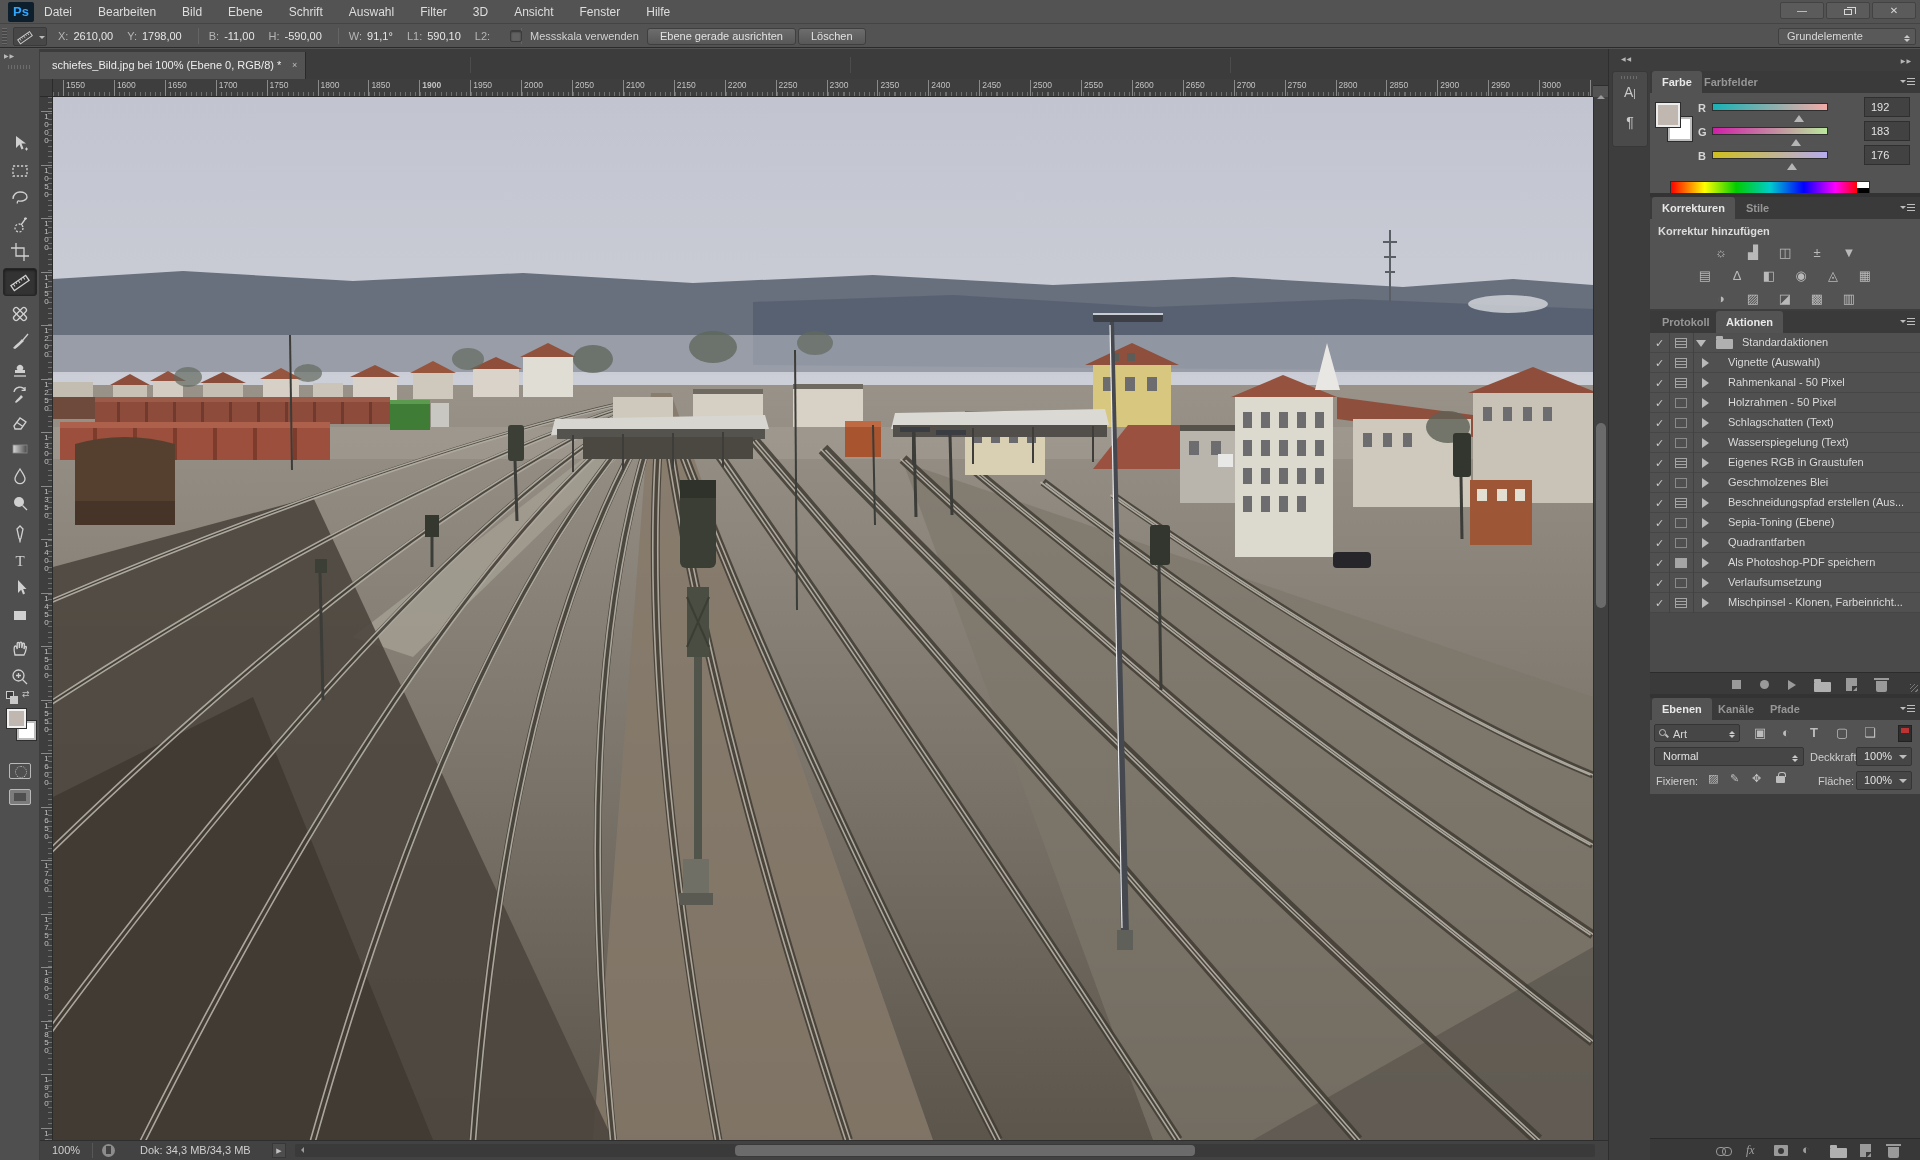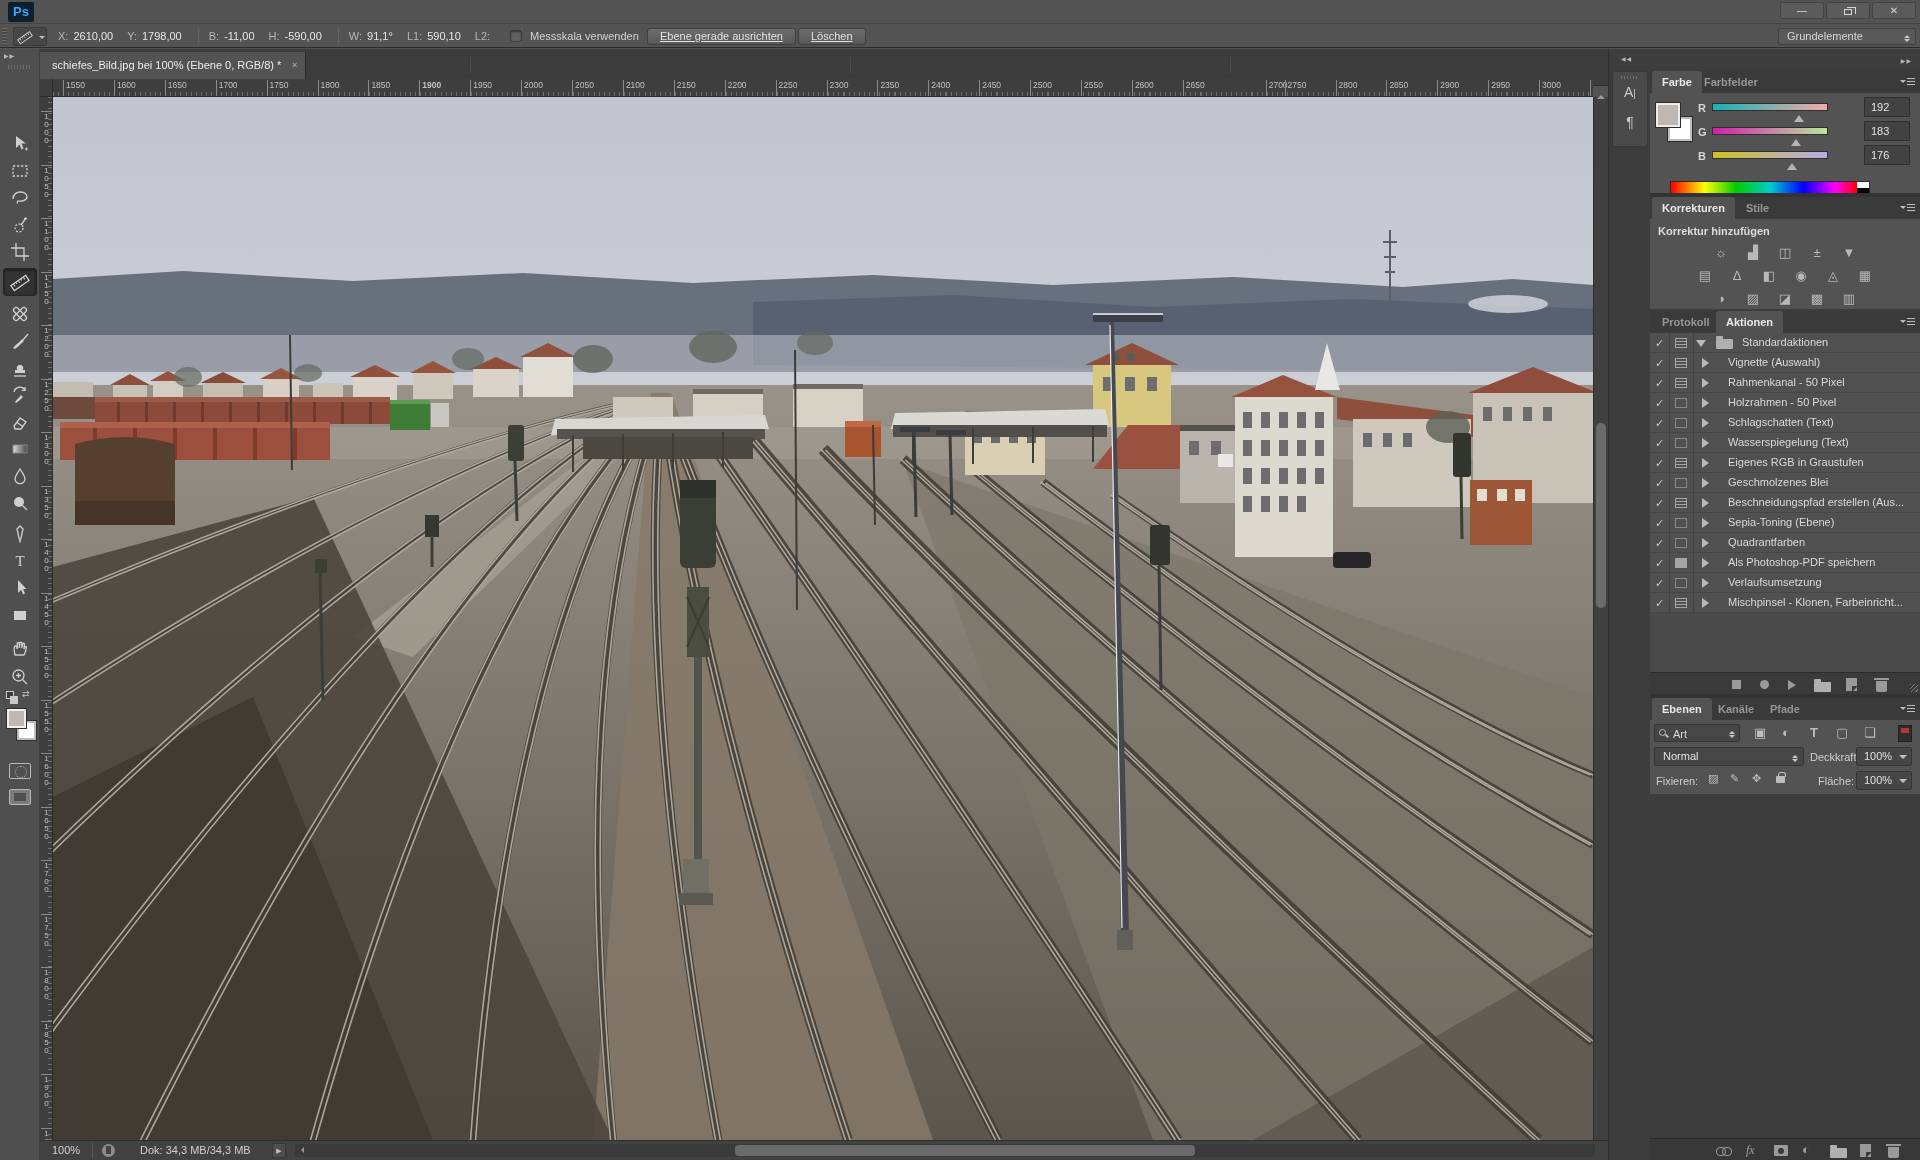--- a/index.html
+++ b/index.html
@@ -26,21 +26,21 @@
   #opt-tool svg{position:absolute;left:2px;top:1px;}
   #opt-tool .dd{position:absolute;right:1px;top:8px;width:0;height:0;border:3px solid transparent;border-top-color:#bbb;}
   #opt-fields{left:58px;top:0;height:22px;display:flex;align-items:center;}
   .opt-field{display:flex;align-items:center;margin-right:14px;}
   .opt-field .lab{color:#b5b5b5;margin-right:5px;}
   .opt-field .val{color:#e6e6e6;min-width:10px;}
   .opt-sep{width:1px;height:16px;background:#3e3e3e;border-right:1px solid #646464;margin:0 10px 0 2px;}
   #opt-check{left:510px;top:5px;width:12px;height:12px;background:#616161;border:1px solid #3c3c3c;border-radius:2px;box-shadow:inset 0 1px 2px rgba(0,0,0,.5);}
   #opt-checklabel{left:530px;top:5px;font-size:11px;color:#d2d2d2;}
   .opt-btn{top:3px;height:17px;background:linear-gradient(#6d6d6d,#575757);border:1px solid #3f3f3f;border-radius:3px;
-    color:#e3e3e3;font-size:11px;text-align:center;line-height:15px;padding:0 12px;text-decoration:underline;}
+    color:#e3e3e3;font-size:11px;text-align:center;line-height:15px;padding:0 12px;}
   #btn-straighten{left:647px;}
   #btn-clear{left:798px;}
   #workspace-dd{left:1778px;top:3px;width:138px;height:17px;background:#595959;border:1px solid #404040;border-radius:2px;
     color:#d8d8d8;font-size:11px;line-height:15px;padding-left:8px;}
   #workspace-dd .dd2{position:absolute;right:5px;top:3px;}
   .dd2 b,.dd2 i{display:block;width:0;height:0;border:3px solid transparent;}
   .dd2 b{border-bottom-color:#c9c9c9;margin-bottom:1px;}
   .dd2 i{border-top-color:#c9c9c9;}
 
   
@@ -193,20 +193,33 @@
   .i-mask:before{content:"";position:absolute;left:4px;top:2.5px;width:6px;height:6px;background:#383838;border-radius:50%;}
   .i-half{color:#9f9f9f;font-size:13px;}
 
   .txt{white-space:nowrap;}
 </style>
 </head>
 <body>
 
 <div class="abs" id="menubar">
   <div class="abs" id="ps-logo">Ps</div>
+  <div class="abs" id="menu-items">
+      <span class="menu-item">Datei</span>
+      <span class="menu-item">Bearbeiten</span>
+      <span class="menu-item">Bild</span>
+      <span class="menu-item">Ebene</span>
+      <span class="menu-item">Schrift</span>
+      <span class="menu-item">Auswahl</span>
+      <span class="menu-item">Filter</span>
+      <span class="menu-item">3D</span>
+      <span class="menu-item">Ansicht</span>
+      <span class="menu-item">Fenster</span>
+      <span class="menu-item">Hilfe</span>
+    </div>
   <div class="abs" id="win-btns">
     <div class="win-btn">—</div>
     <div class="win-btn"><span class="restore-glyph"></span></div>
     <div class="win-btn">✕</div>
   </div>
 </div>
 
 <div class="abs" id="optionsbar">
   <div class="abs" id="opt-grip"></div>
   <div class="abs" id="opt-tool">
@@ -433,21 +446,21 @@
     <span class="rt-lab" style="left: 671.7px;">2200</span>
     <span class="rt-lab" style="left: 722.6px;">2250</span>
     <span class="rt-lab" style="left: 773.5px;">2300</span>
     <span class="rt-lab" style="left: 824.4px;">2350</span>
     <span class="rt-lab" style="left: 875.3px;">2400</span>
     <span class="rt-lab" style="left: 926.2px;">2450</span>
     <span class="rt-lab" style="left: 977.1px;">2500</span>
     <span class="rt-lab" style="left: 1028px;">2550</span>
     <span class="rt-lab" style="left: 1078.9px;">2600</span>
     <span class="rt-lab" style="left: 1129.8px;">2650</span>
-    <span class="rt-lab" style="left: 1180.7px; margin-left: 32px;">2700</span>
+    <span class="rt-lab" style="left: 1180.7px;">2700</span>
     <span class="rt-lab" style="left: 1231.6px;">2750</span>
     <span class="rt-lab" style="left: 1282.5px;">2800</span>
     <span class="rt-lab" style="left: 1333.4px;">2850</span>
     <span class="rt-lab" style="left: 1384.3px;">2900</span>
     <span class="rt-lab" style="left: 1435.2px;">2950</span>
     <span class="rt-lab" style="left: 1486.1px;">3000</span>
     <span class="rt-lab" style="left: 1537px;">3050</span>
   </div>
 <div class="abs" id="ruler-left">
     <div class="minor"></div>

